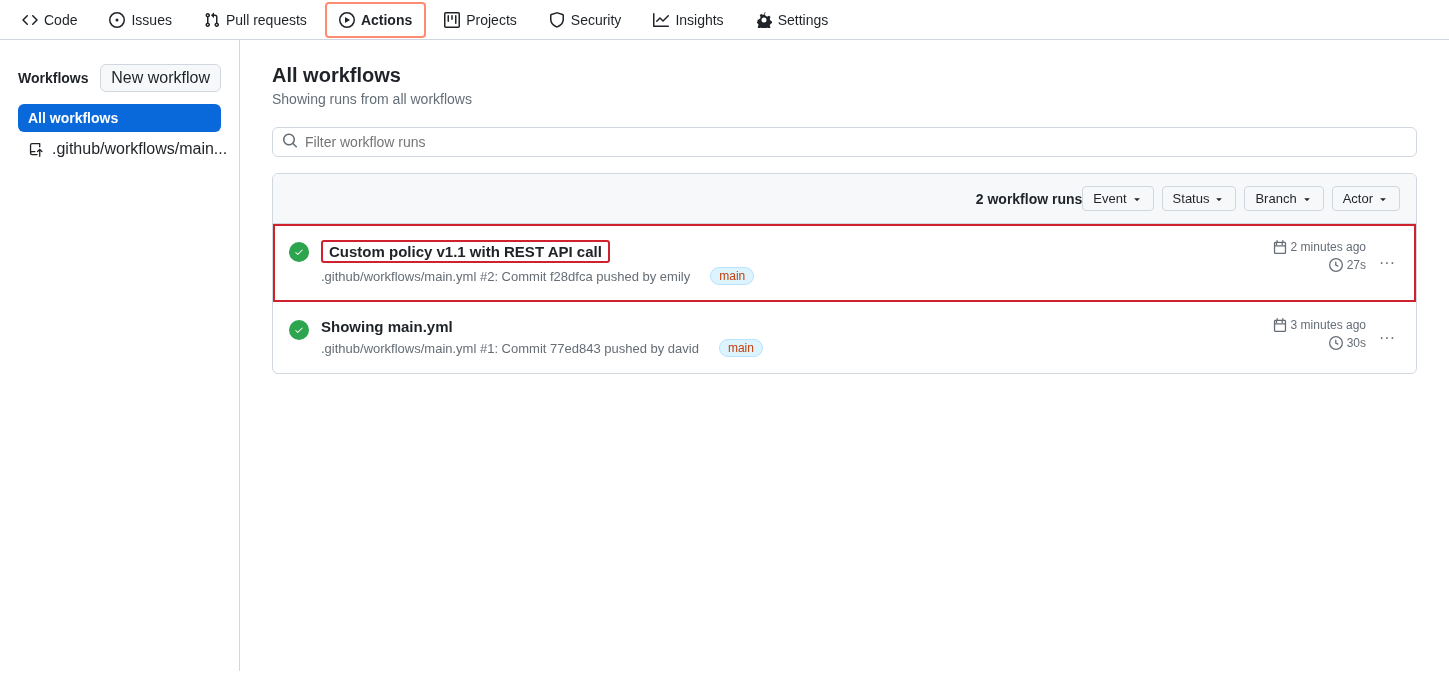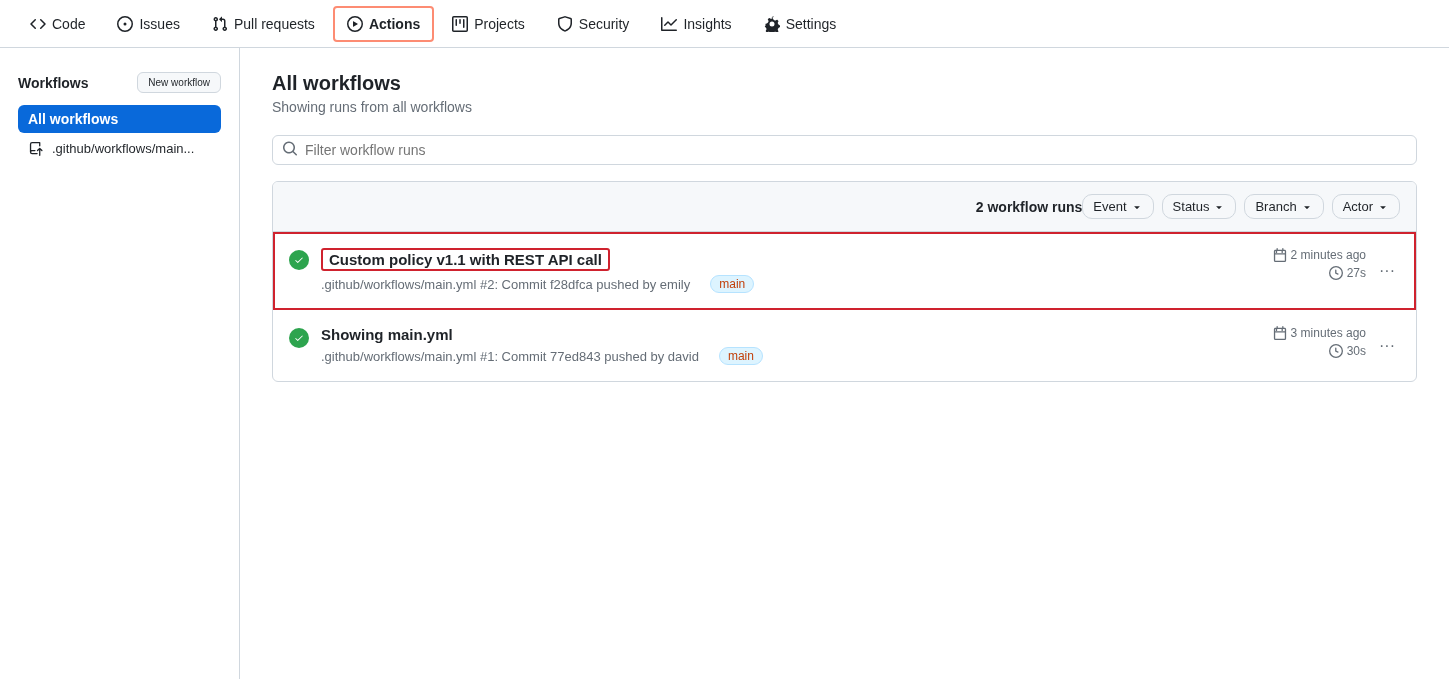--- a/index.html
+++ b/index.html
@@ -8,23 +8,23 @@
       font-size: 14px;
       color: #1f2328;
       background: #ffffff;
     }
 
     
     .top-nav {
       display: flex;
       align-items: center;
       border-bottom: 1px solid #d0d7de;
-      padding: 0 16px;
+      padding: 0 8px;
       background: #ffffff;
-      height: 48px;
+      height: 40px;
       gap: 4px;
     }
     .nav-item {
       display: flex;
       align-items: center;
       gap: 6px;
       padding: 8px 12px;
       border-radius: 6px;
       cursor: pointer;
       font-size: 14px;
@@ -68,21 +68,21 @@
       margin-bottom: 12px;
     }
     .sidebar-title {
       font-weight: 600;
       font-size: 14px;
     }
     .new-workflow-btn {
       padding: 4px 10px;
       border: 1px solid #d0d7de;
       border-radius: 6px;
-      font-size: 10px;
+      font-size: 16px;
       cursor: pointer;
       background: #f6f8fa;
       color: #1f2328;
       font-weight: 500;
     }
     .sidebar-item {
       display: flex;
       align-items: center;
       gap: 8px;
       padding: 6px 10px;
@@ -91,26 +91,26 @@
       font-size: 14px;
       margin-bottom: 2px;
     }
     .sidebar-item.active {
       background: #0969da;
       color: #ffffff;
       font-weight: 600;
     }
     .sidebar-workflow-item {
       display: flex;
-      align-items: flex-start;
+      align-items: flex-end;
       gap: 8px;
       padding: 6px 10px;
       border-radius: 6px;
       cursor: pointer;
-      font-size: 13px;
+      font-size: 16px;
       color: #1f2328;
     }
 
     
     .content {
       flex: 1;
       padding: 24px 32px;
     }
     .content-title {
       font-size: 20px;
@@ -168,21 +168,21 @@
       display: flex;
       gap: 8px;
       align-items: center;
     }
     .filter-btn {
       display: flex;
       align-items: center;
       gap: 4px;
       padding: 4px 10px;
       border: 1px solid #d0d7de;
-      border-radius: 10px;
+      border-radius: 4px;
       background: #f6f8fa;
       font-size: 13px;
       cursor: pointer;
       color: #1f2328;
     }
 
     
     .run-row {
       display: flex;
       align-items: flex-start;

